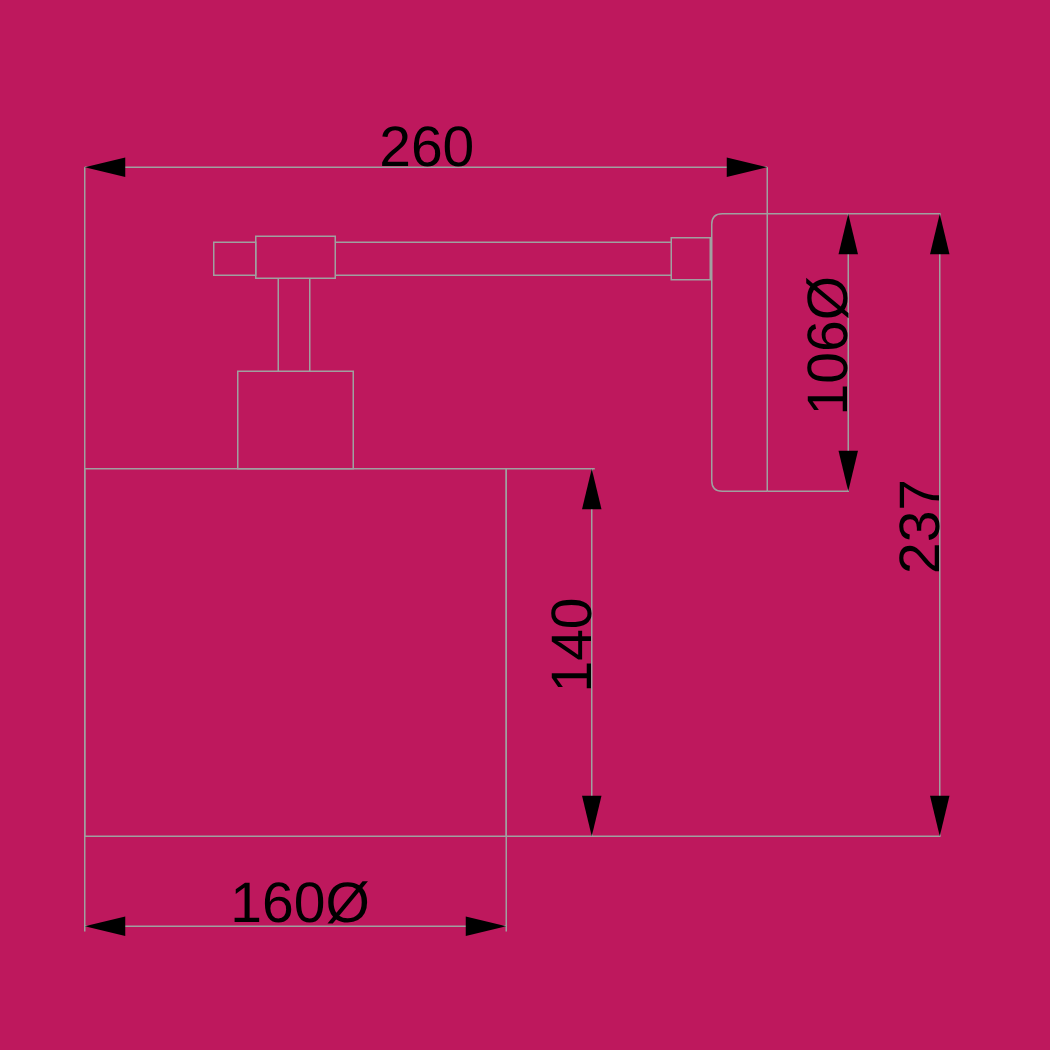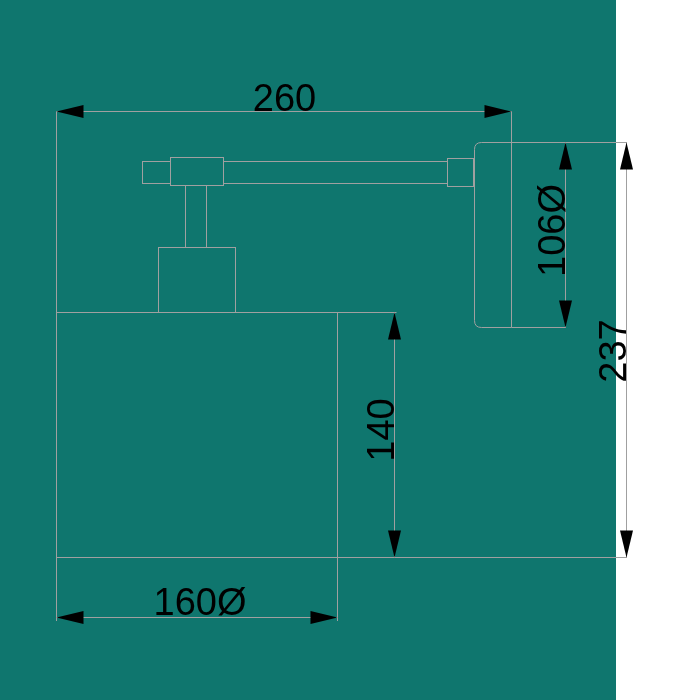--- a/index.html
+++ b/index.html
@@ -1,16 +1,16 @@
 <!DOCTYPE html>
 <html><head>
 <meta charset="utf-8">
 <style>
   html,body{margin:0;padding:0;background:#ffffff;}
-  .wrap{width:616px;height:700px;position:relative;background:#0f766e;}
+  .wrap{width:700px;height:700px;position:relative;background:#be185d;}
   svg{display:block;}
   text{font-family:"Liberation Sans",sans-serif;fill:#000;}
 </style>
 </head>
 <body>
 <div class="wrap">
 <svg width="700" height="700" viewBox="0 0 700 700">
   <g fill="none" stroke="#a0a0a0" stroke-width="1">
 
     <rect x="56.5" y="312.5" width="281" height="245"></rect>

